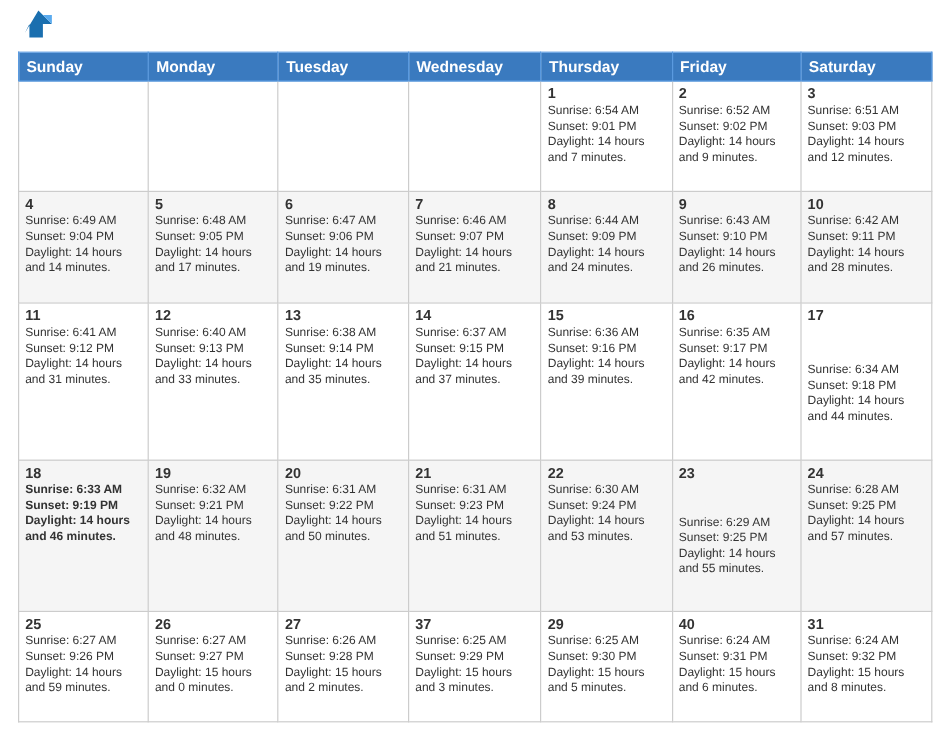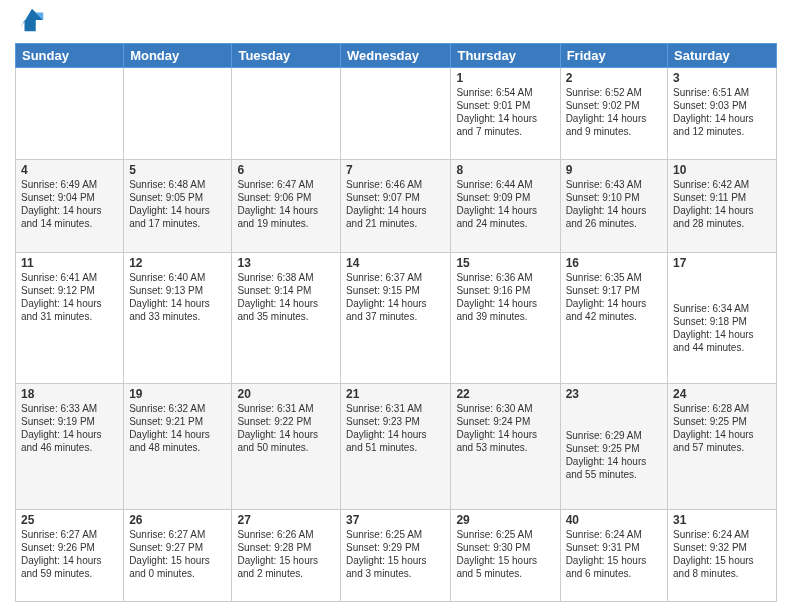--- a/index.html
+++ b/index.html
@@ -252,21 +252,21 @@
             <div class="day-number">17</div>
             <div class="day-info" style="white-space: pre-line; margin-top: 32px;">Sunrise: 6:34 AM
 Sunset: 9:18 PM
 Daylight: 14 hours
 and 44 minutes.</div>
           </td>
         </tr>
         <tr class="row-alt">
           <td>
             <div class="day-number">18</div>
-            <div class="day-info" style="white-space: pre-line;">Sunrise: 6:33 AM
+            <div class="day-info" style="white-space: pre-line; font-weight: bold;">Sunrise: 6:33 AM
 Sunset: 9:19 PM
 Daylight: 14 hours
 and 46 minutes.</div>
           </td>
           <td>
             <div class="day-number">19</div>
             <div class="day-info" style="white-space: pre-line;">Sunrise: 6:32 AM
 Sunset: 9:21 PM
 Daylight: 14 hours
 and 48 minutes.</div>

